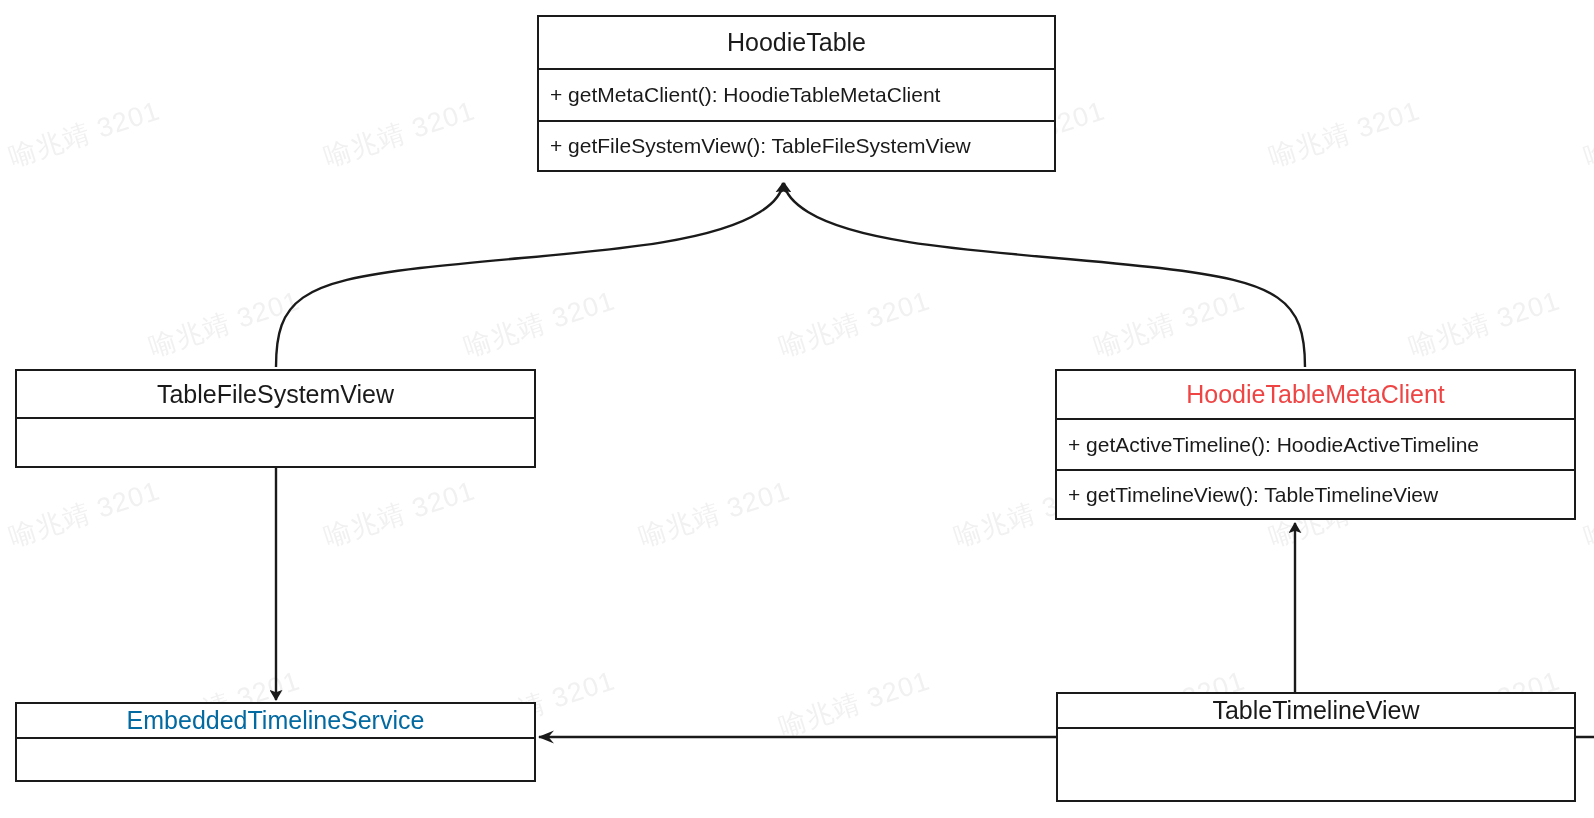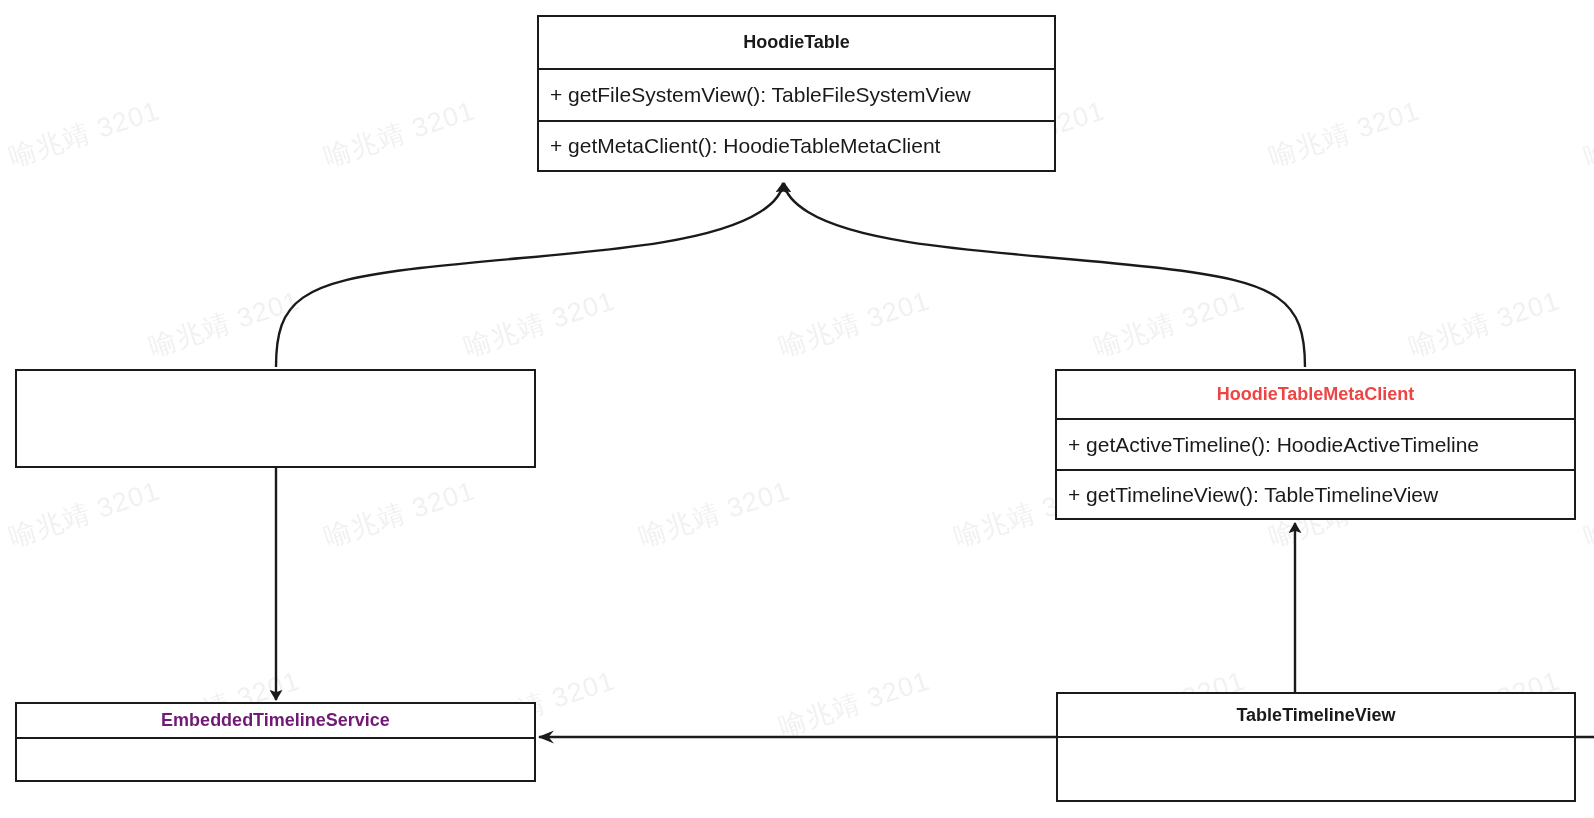--- a/index.html
+++ b/index.html
@@ -54,27 +54,26 @@
   .uml-class {
     position: absolute;
     box-sizing: border-box;
     background: #ffffff;
     border: 2px solid #1a1a1a;
     z-index: 2;
   }
   .uml-name {
     box-sizing: border-box;
     text-align: center;
-    font-size: 18px;
+    font-size: 25px;
     color: #1a1a1a;
     display: flex;
     align-items: center;
     justify-content: center;
     border-bottom: 2px solid #1a1a1a;
-    font-weight: bold;
   }
   .uml-members {
     box-sizing: border-box;
   }
   .uml-member {
     box-sizing: border-box;
     font-size: 21px;
     color: #1a1a1a;
     display: flex;
     align-items: center;
@@ -136,37 +135,38 @@
 
     <path d="M 1295 692 L 1295 523" fill="none" stroke="#1a1a1a" stroke-width="2.4" marker-end="url(#filled-tri)"></path>
 
     <path d="M 1594 737 L 539 737" fill="none" stroke="#1a1a1a" stroke-width="2.4" marker-end="url(#open-tri)"></path>
   </svg>
 
   <div id="class-layer">
       <div class="uml-class" style="left: 537px; top: 15px; width: 519px; height: 157px; border-color: rgb(26, 26, 26);">
         <div class="uml-name" style="height: 53px; border-bottom-color: rgb(26, 26, 26); color: rgb(26, 26, 26);">HoodieTable</div>
         <div class="uml-members" style="height: 100px;">
+          <div class="uml-member" style="height: 50px; border-top-color: rgb(26, 26, 26); color: rgb(26, 26, 26);">+ getMetaClient(): HoodieTableMetaClient</div>
           <div class="uml-member" style="height: 50px; border-top-color: rgb(26, 26, 26); color: rgb(26, 26, 26);">+ getFileSystemView(): TableFileSystemView</div>
-          <div class="uml-member" style="height: 50px; border-top-color: rgb(26, 26, 26); color: rgb(26, 26, 26);">+ getMetaClient(): HoodieTableMetaClient</div>
         </div>
       </div>
       <div class="uml-class" style="left: 15px; top: 369px; width: 521px; height: 99px; border-color: rgb(26, 26, 26);">
+        <div class="uml-name" style="height: 48px; border-bottom-color: rgb(26, 26, 26); color: rgb(26, 26, 26);">TableFileSystemView</div>
         <div class="uml-members empty" style="height: 47px;"></div>
       </div>
       <div class="uml-class" style="left: 1055px; top: 369px; width: 521px; height: 151px; border-color: rgb(26, 26, 26);">
         <div class="uml-name" style="height: 49px; border-bottom-color: rgb(26, 26, 26); color: #ef4444;">HoodieTableMetaClient</div>
         <div class="uml-members" style="height: 88px;">
           <div class="uml-member" style="height: 49px; border-top-color: rgb(26, 26, 26); color: rgb(26, 26, 26);">+ getActiveTimeline(): HoodieActiveTimeline</div>
           <div class="uml-member" style="height: 49px; border-top-color: rgb(26, 26, 26); color: rgb(26, 26, 26);">+ getTimelineView(): TableTimelineView</div>
         </div>
       </div>
       <div class="uml-class" style="left: 15px; top: 702px; width: 521px; height: 80px; border-color: rgb(26, 26, 26);">
-        <div class="uml-name" style="height: 35px; border-bottom-color: rgb(26, 26, 26); color: #701a75;">EmbeddedTimelineService</div>
+        <div class="uml-name" style="height: 35px; border-bottom-color: rgb(26, 26, 26); color: #0369a1;">EmbeddedTimelineService</div>
         <div class="uml-members empty" style="height: 41px;"></div>
       </div>
       <div class="uml-class" style="left: 1056px; top: 692px; width: 520px; height: 110px; border-color: rgb(26, 26, 26);">
-        <div class="uml-name" style="height: 44px; border-bottom-color: rgb(26, 26, 26); color: rgb(26, 26, 26);">TableTimelineView</div>
+        <div class="uml-name" style="height: 35px; border-bottom-color: rgb(26, 26, 26); color: rgb(26, 26, 26);">TableTimelineView</div>
         <div class="uml-members empty" style="height: 61px;"></div>
       </div>
     </div>
 
 </div>
 
 </body></html>

